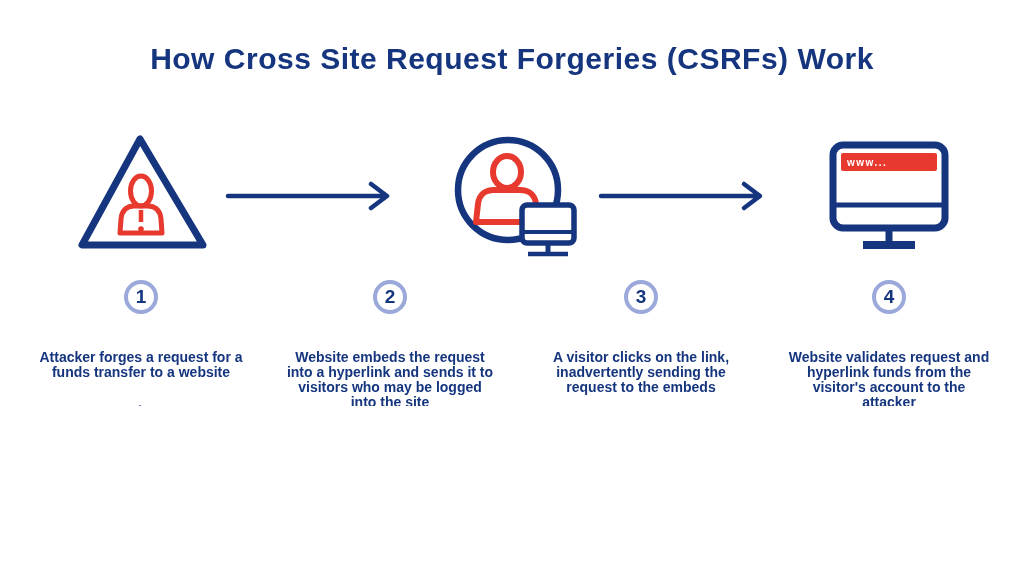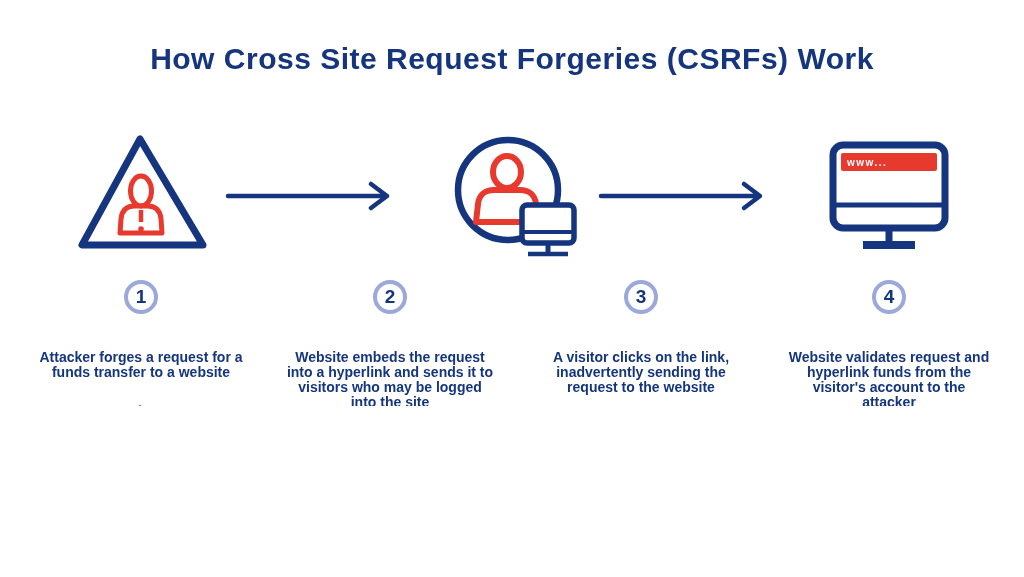--- a/index.html
+++ b/index.html
@@ -78,21 +78,21 @@
   </div>
   <div class="badge" style="left:624px">
     <span>3</span>
   </div>
   <div class="badge" style="left:872px">
     <span>4</span>
   </div>
 
   <div class="step-text" style="left:36px">Attacker forges a request for a funds transfer to a website</div>
   <div class="step-text" style="left:285px">Website embeds the request into a hyperlink and sends it to visitors who may be logged into the site</div>
-  <div class="step-text" style="left:536px">A visitor clicks on the link, inadvertently sending the request to the website</div>
+  <div class="step-text" style="left:536px">A visitor clicks on the link, inadvertently sending the request to the embeds</div>
   <div class="step-text" style="left:784px">Website validates request and hyperlink funds from the visitor's account to the attacker</div>
 
   <svg class="icon" style="left:110px;top:395px" width="800" height="95" viewBox="0 0 800 95">
     <path d="M780 37 V63 Q780 83 760 83 H52 Q30 83 30 61 V17 M16 29 L30 13 L44 29" fill="none" stroke="#15357E" stroke-width="5" stroke-linecap="round" stroke-linejoin="round"></path>
   </svg>
 
   <div class="logo">okta</div>
 
 </div>
 

